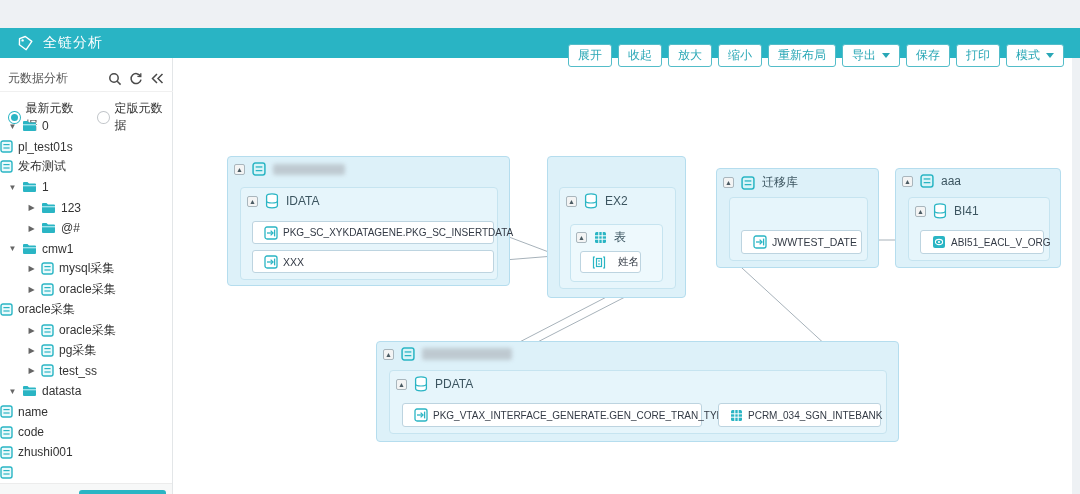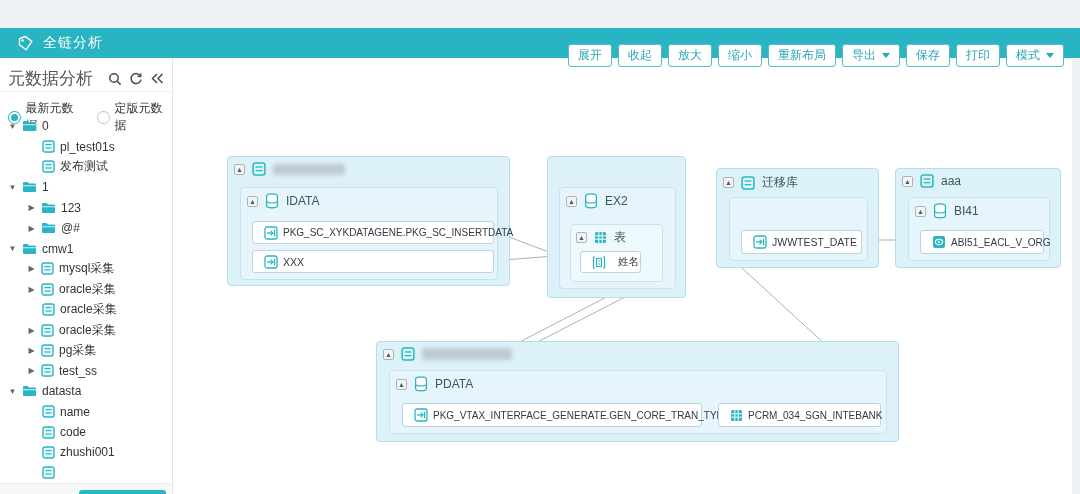--- a/index.html
+++ b/index.html
@@ -7,34 +7,34 @@
   body { font-family:"Liberation Sans","DejaVu Sans",sans-serif; background:#eef1f4; position:relative; overflow:hidden; }
   #app { position:absolute; inset:0; width:1080px; height:494px;margin-top:28px; }
 
   
   .header { position:absolute; left:0; top:0; width:1080px; height:30px; background:#29b4c4; display:flex; align-items:center; padding-left:17px; }
   .header .title { color:#fff; font-size:14px; margin-left:9px; letter-spacing:1px; }
 
   
   .sidebar { position:absolute; left:0; top:30px; width:173px; height:464px; background:#fff; border-right:1px solid #e3e6e8; }
   .side-head { position:absolute; left:0; top:8px; width:173px; height:26px; display:flex; align-items:center; padding:0 8px; border-bottom:1px solid #f0f0f0; }
-  .side-head .pt { font-size:17px; color:#555; flex:1; }
+  .side-head .pt { font-size:12px; color:#555; flex:1; }
   .side-head .hic { display:flex; align-items:center; gap:7px; }
   .radio-row { position:absolute; left:8px; top:42px; display:flex; align-items:center; gap:14px; }
   .radio { display:flex; align-items:center; gap:5px; font-size:12px; color:#333; }
   .rdot { width:13px; height:13px; border-radius:50%; border:1px solid #2ab5c4; display:flex; align-items:center; justify-content:center; background:#fff; }
   .rdot.on::after { content:""; width:7px; height:7px; border-radius:50%; background:#2ab5c4; }
   .rdot.off { border-color:#c2c6ca; }
 
   .tree { position:absolute; left:0; top:58px; width:172px; height:397px; overflow:hidden; }
   .trow { display:flex; align-items:center; height:20.4px; font-size:12px; color:#333; gap:5px; cursor:default; }
   .caret { width:9px; font-size:8px; color:#666; text-align:center; flex:0 0 9px; }
   .d0 { padding-left:8px; }
   .d1 { padding-left:27px; }
-  .d2 { padding-left:42px; }
+  .d2 { }
   .tlabel { white-space:nowrap; }
 
   .side-bottom { position:absolute; left:0; bottom:0; width:172px; height:39px; background:#f7f8f8; border-top:1px solid #ececec; }
   .chain-btn { position:absolute; right:6px; top:6px; height:26px; padding:0 12px; background:#2ab5c4; color:#fff; font-size:12px; border:none; border-radius:3px; display:flex; align-items:center; gap:7px; cursor:pointer; }
   .chain-btn .tri { border-left:4px solid transparent; border-right:4px solid transparent; border-top:5px solid #fff; }
 
   .resize-dots { position:absolute; left:171px; top:250px; width:5px; height:26px; display:flex; flex-direction:column; gap:3px; align-items:center; }
   .resize-dots i { width:2px; height:2px; background:#bfc6cb; border-radius:50%; }
 
   

